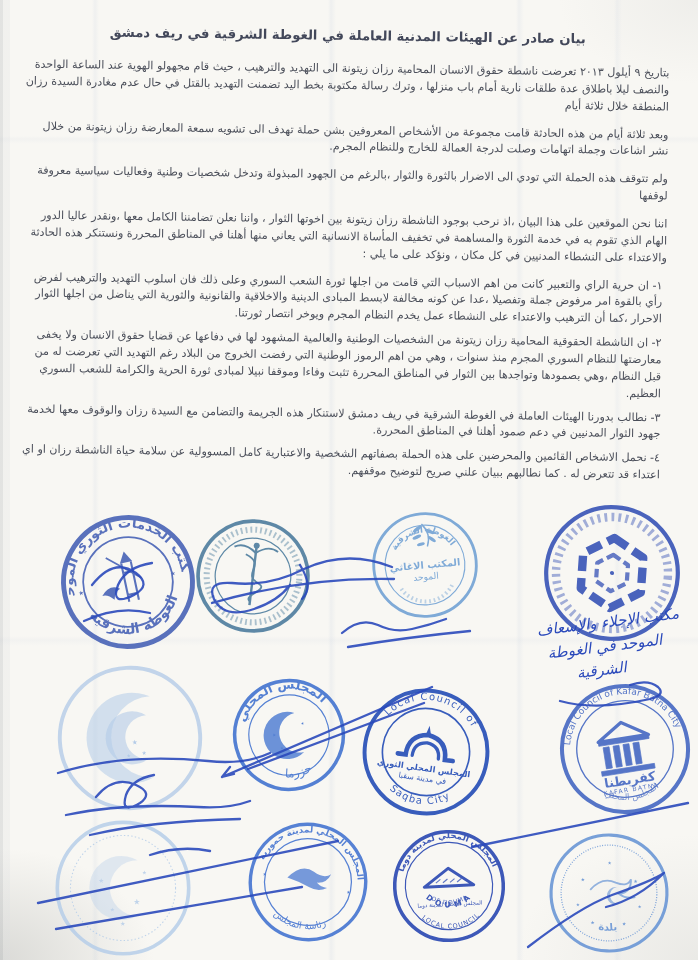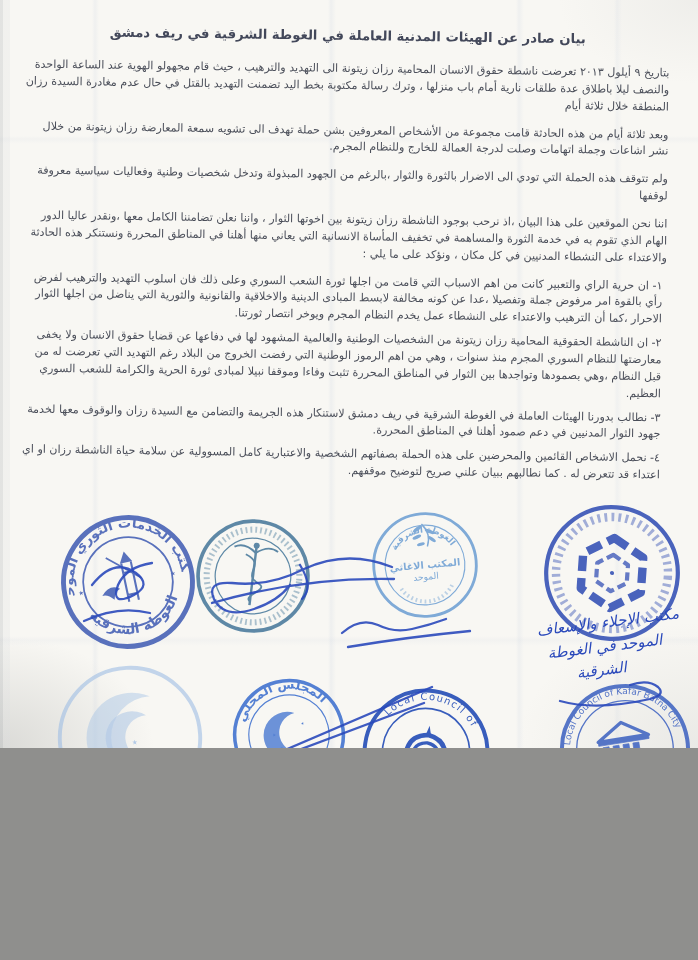--- a/index.html
+++ b/index.html
@@ -1,17 +1,17 @@
 <!DOCTYPE html>
 <html lang="ar"><head>
 <meta charset="utf-8">
 <style>
   html,body{margin:0;padding:0;}
   body{width:698px;height:960px;overflow:hidden;background:#8f8f8d;font-family:"DejaVu Sans",sans-serif;}
-  .page{position:relative;width:698px;height:748px;background:#f8f7f3;overflow:hidden;}
+  .page{position:relative;width:698px;height:960px;background:#f8f7f3;overflow:hidden;}
   
   .scan-texture{position:absolute;inset:0;pointer-events:none;
     background:
       linear-gradient(90deg, rgba(170,175,180,.28) 0 3px, rgba(220,222,224,.25) 3px 10px, transparent 10px) 0 0/698px 960px no-repeat,
       linear-gradient(90deg, transparent 92px, rgba(185,198,218,.14) 95px, transparent 99px),
       linear-gradient(90deg, transparent 328px, rgba(185,198,218,.16) 331px, transparent 336px),
       linear-gradient(90deg, transparent 516px, rgba(185,198,218,.14) 519px, transparent 524px),
       linear-gradient(90deg, transparent 614px, rgba(185,198,218,.12) 617px, transparent 622px),
       linear-gradient(180deg, transparent 136px, rgba(200,208,220,.12) 139px, transparent 144px),
       linear-gradient(180deg, transparent 636px, rgba(200,208,220,.12) 640px, transparent 646px),

